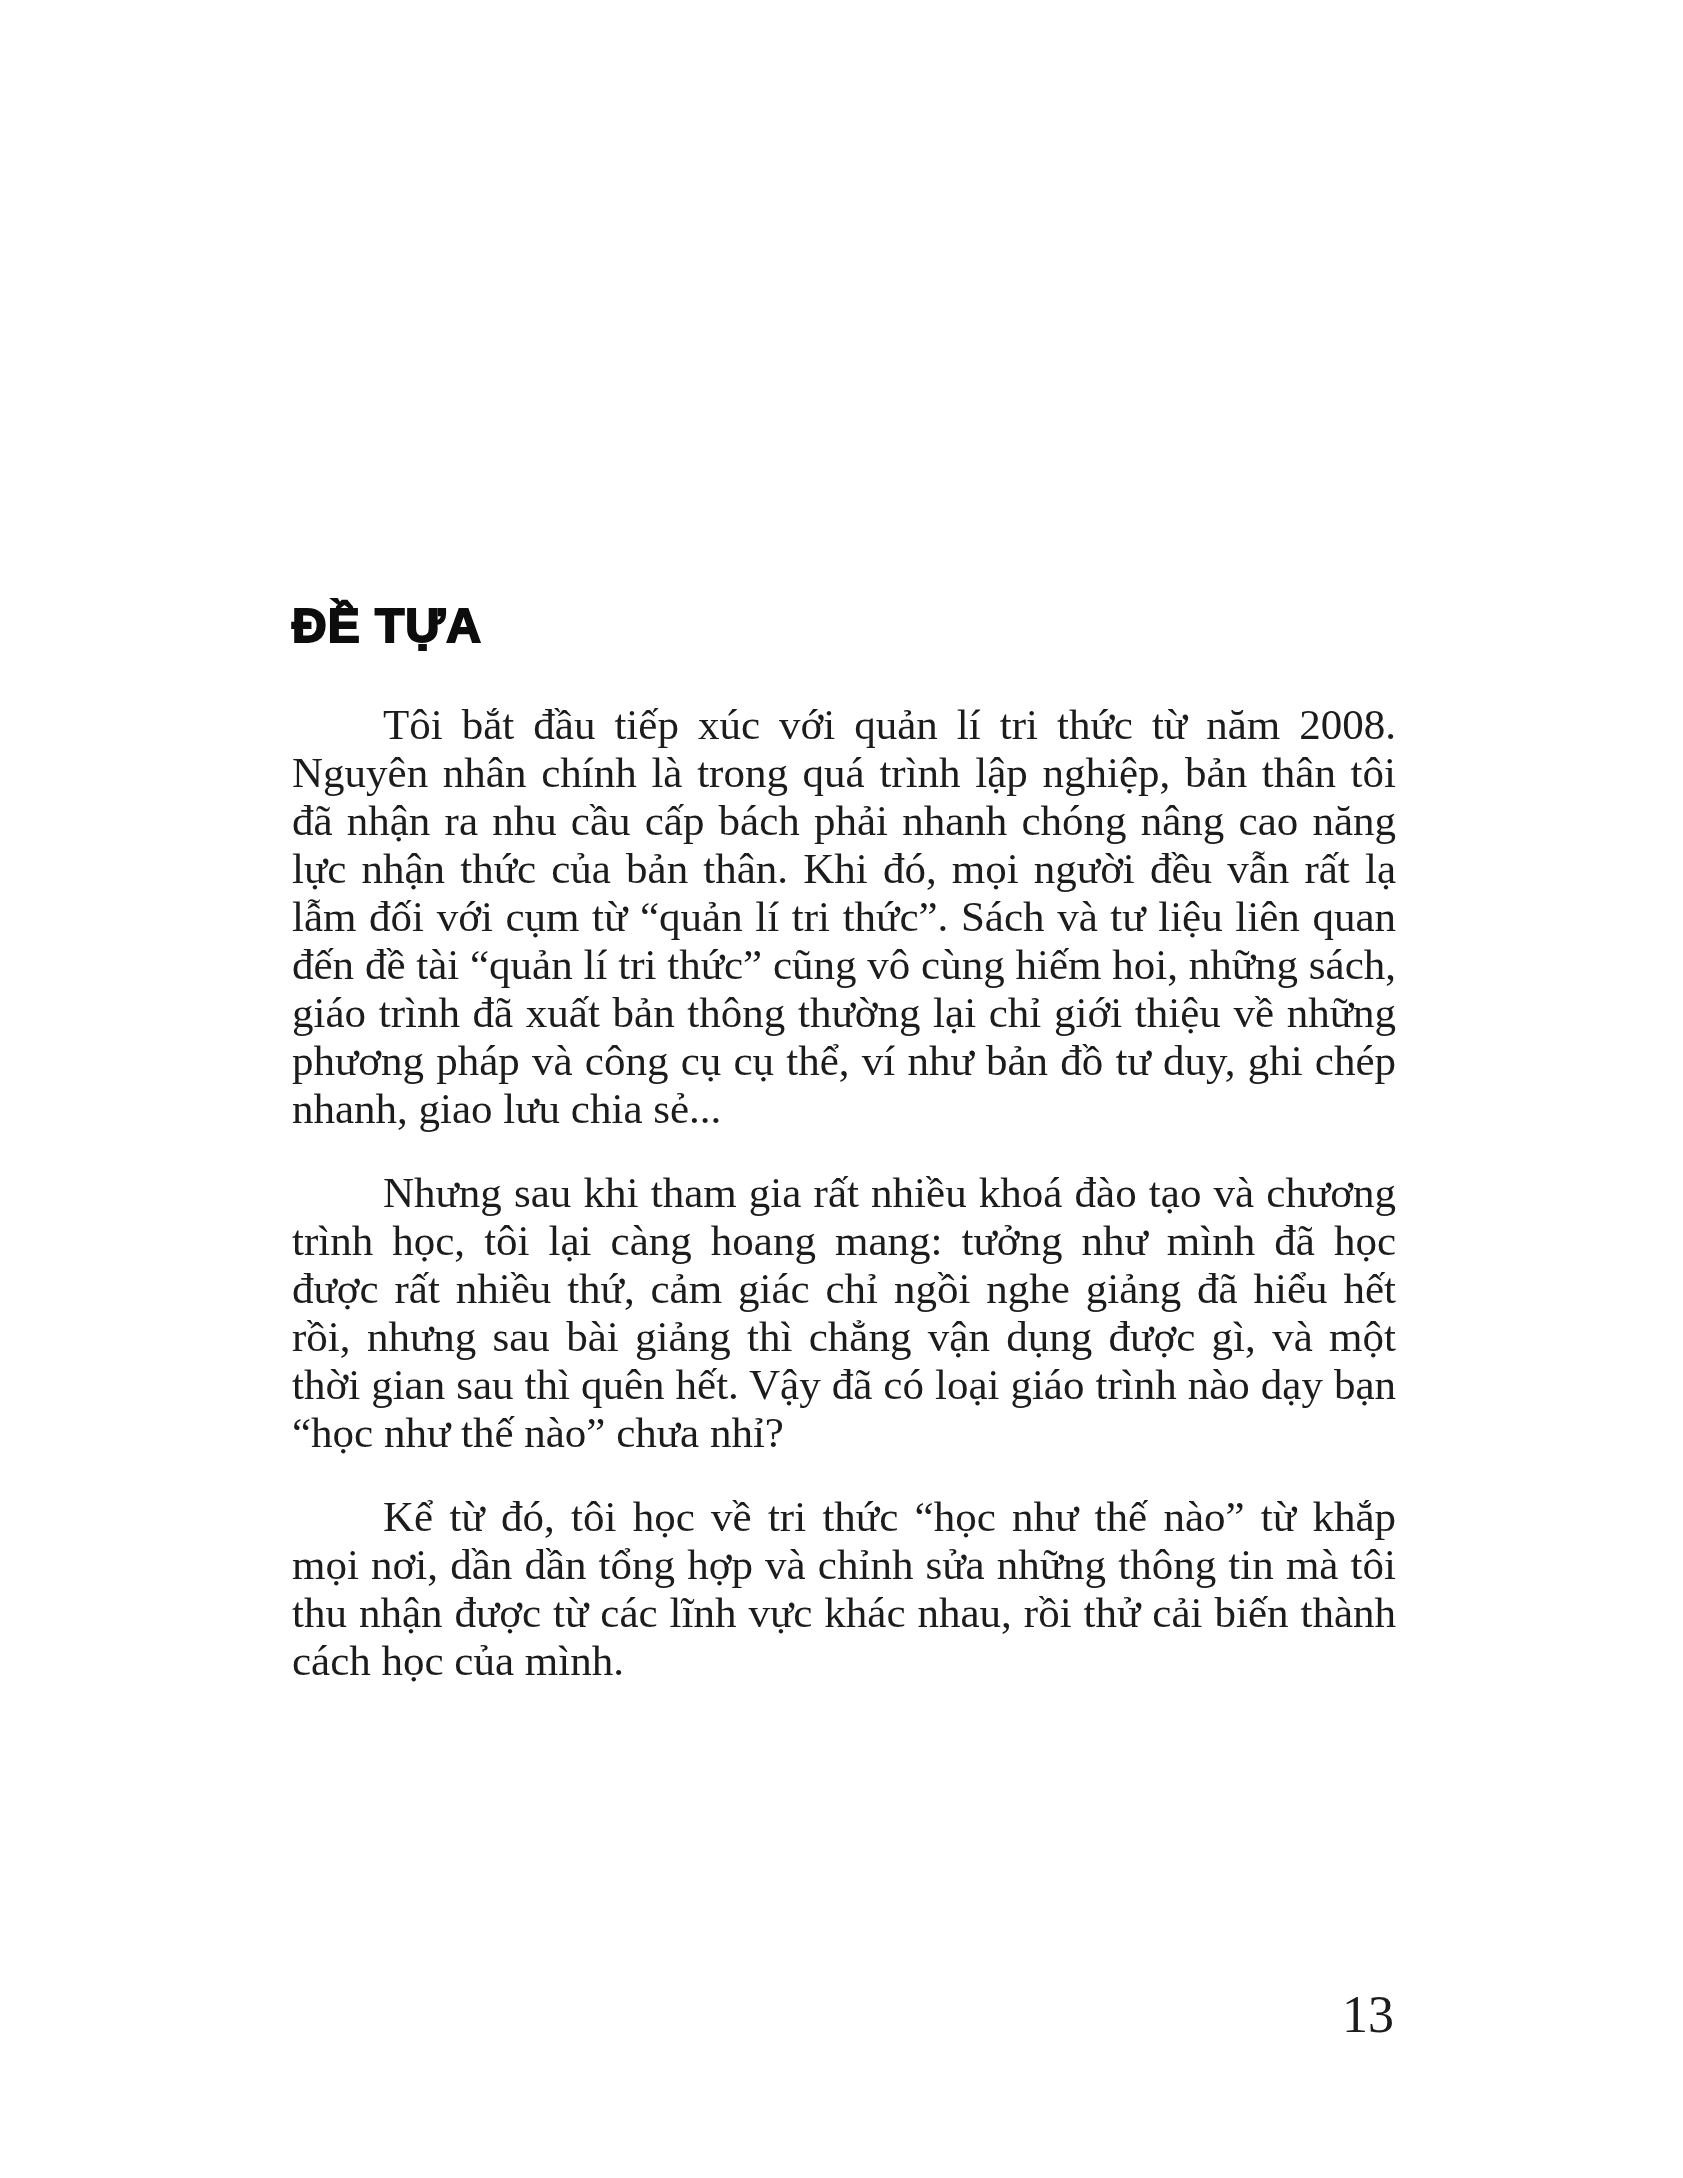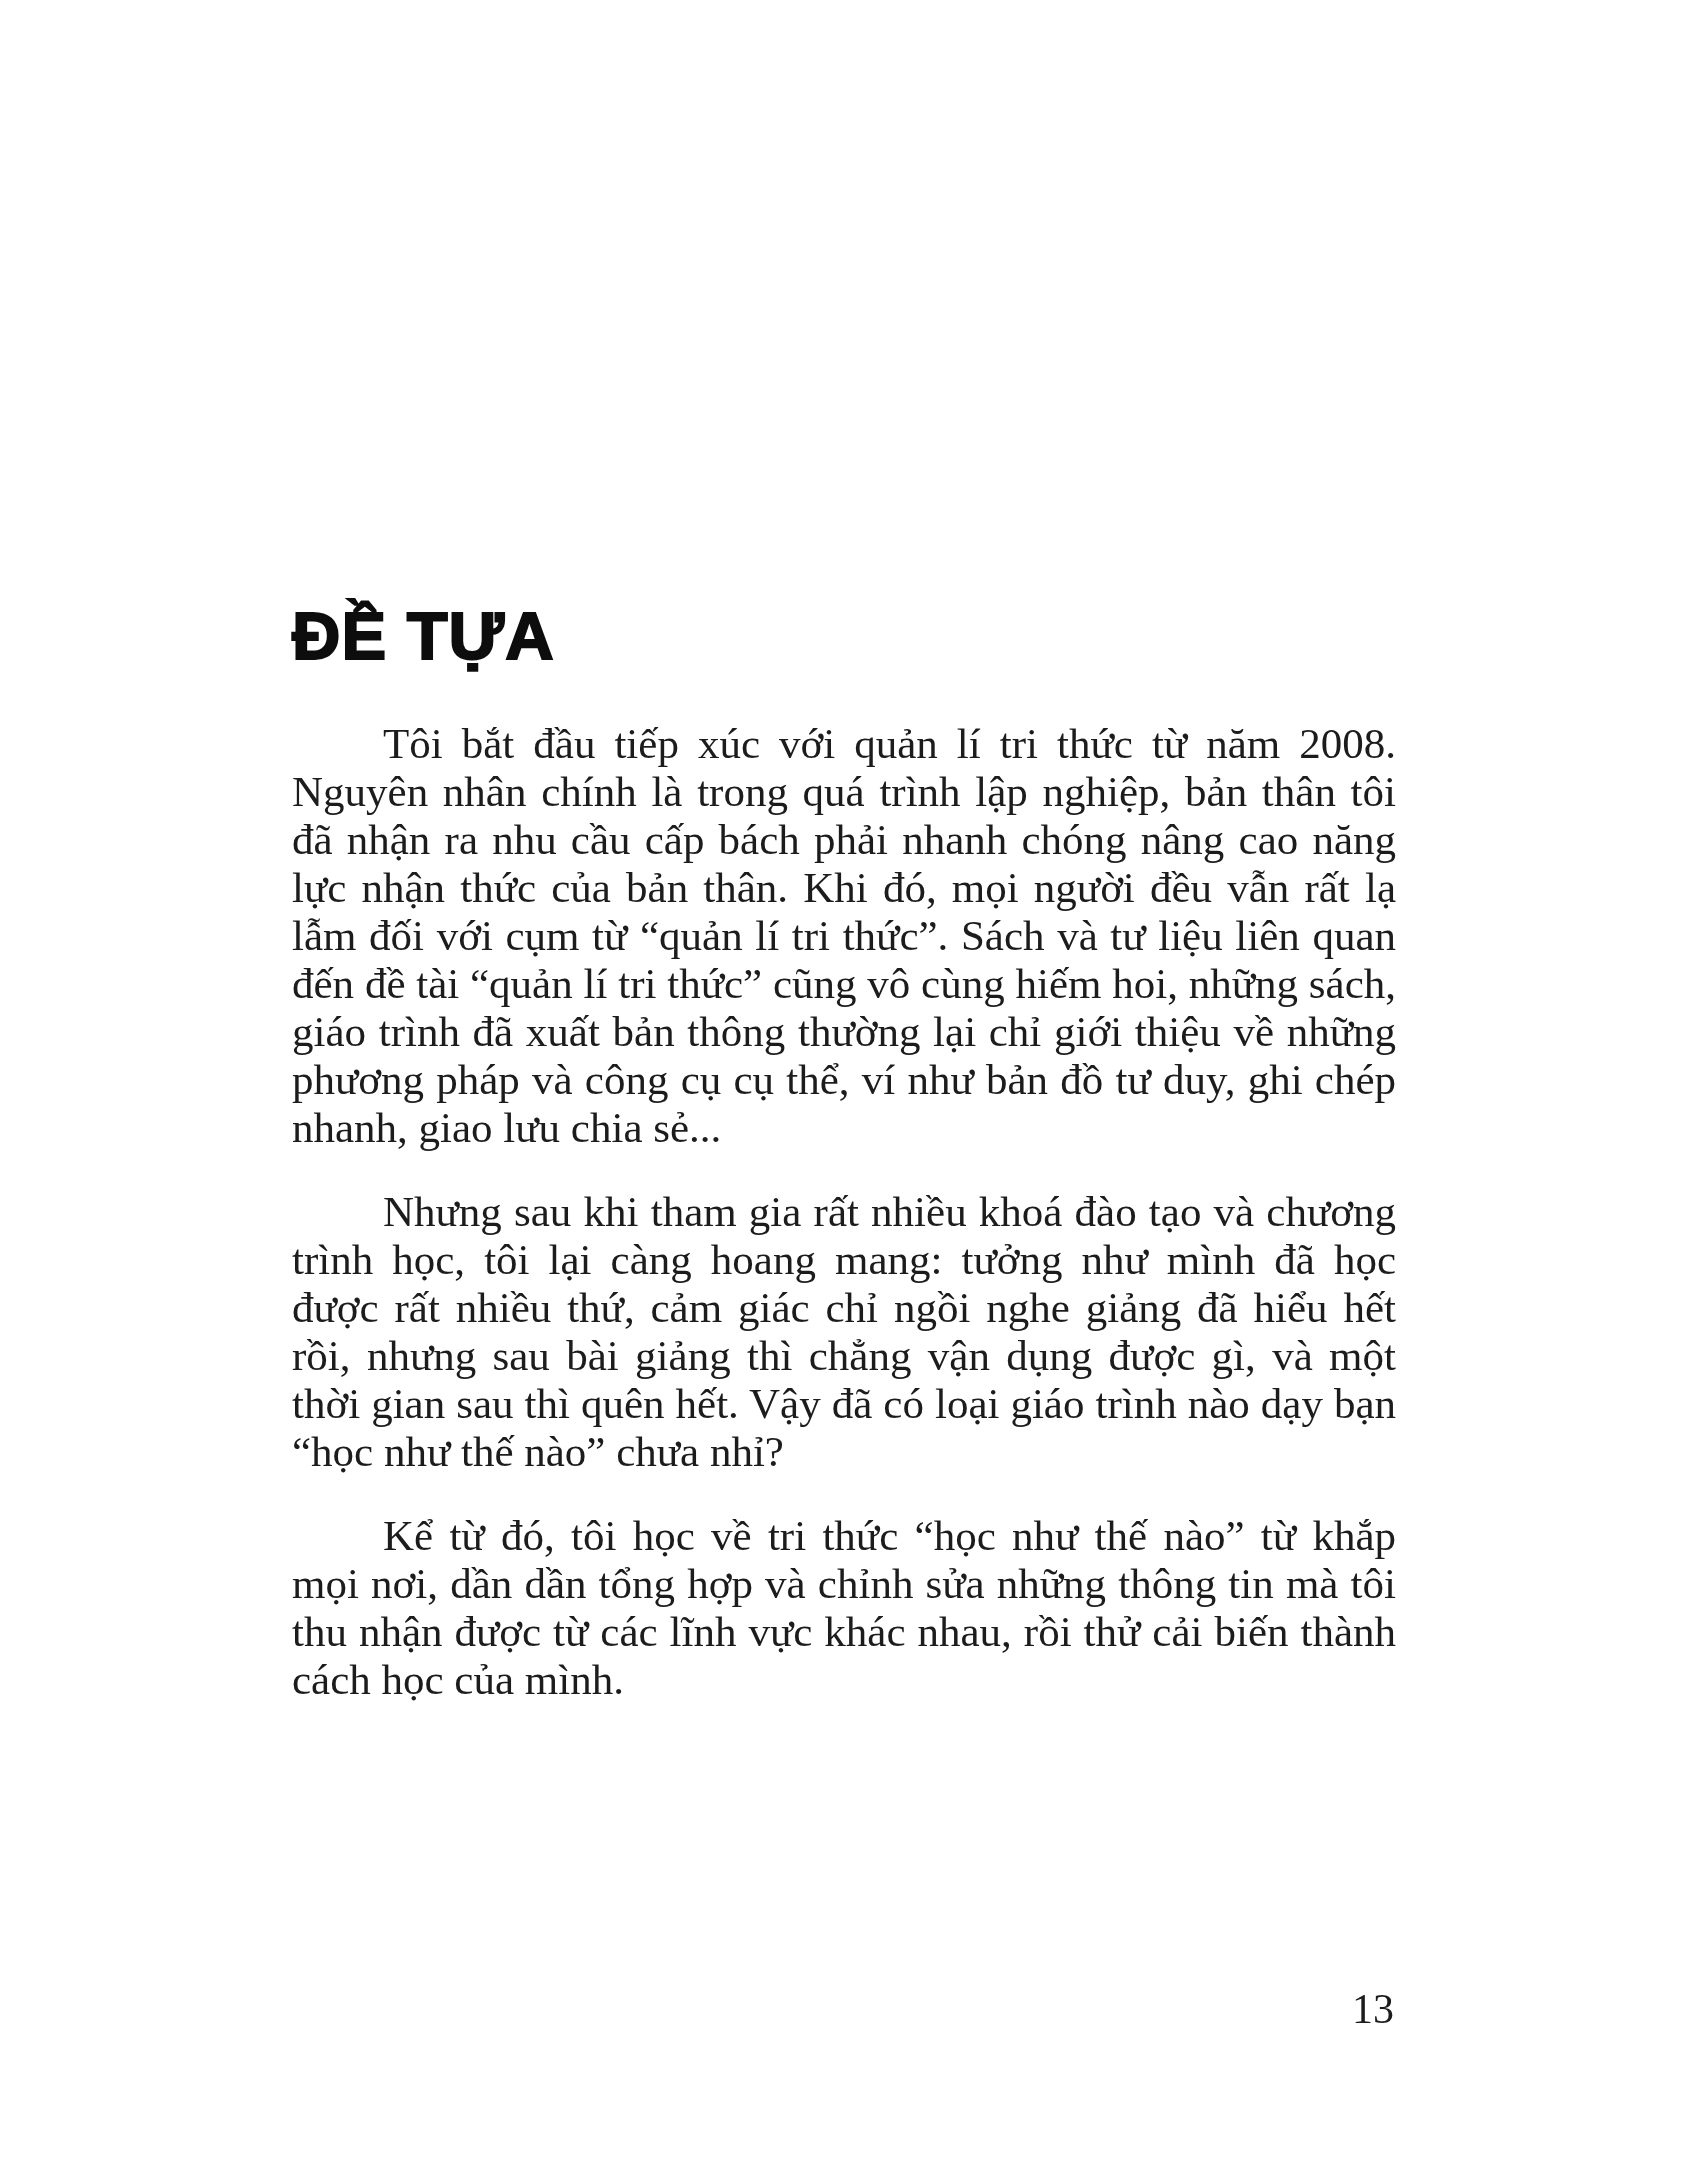--- a/index.html
+++ b/index.html
@@ -18,21 +18,21 @@
     }
     .content {
       position: absolute;
       left: 292px;
       top: 602px;
       width: 1104px;
     }
     .title {
       font-family: "Liberation Sans", sans-serif;
       font-weight: bold;
-      font-size: 67px;
+      font-size: 48px;
       line-height: 1;
       letter-spacing: 1px;
       color: #0d0d0d;
       -webkit-text-stroke: 2px #0d0d0d;
       margin: 0 0 51px 0;
     }
     .para {
       font-size: 43px;
       line-height: 48px;
       text-align: justify;
@@ -40,21 +40,21 @@
       margin: 0;
       color: #1c1c1c;
     }
     .para + .para {
       margin-top: 36px;
     }
     .page-number {
       position: absolute;
       right: 289px;
       top: 1985px;
-      font-size: 42px;
+      font-size: 52px;
       color: #1c1c1c;
     }
   </style>
 </head>
 <body>
 
 <div class="page">
   <div class="content">
     <h1 class="title">ĐỀ TỰA</h1>
     <p class="para">Tôi bắt đầu tiếp xúc với quản lí tri thức từ năm 2008. Nguyên nhân chính là trong quá trình lập nghiệp, bản thân tôi đã nhận ra nhu cầu cấp bách phải nhanh chóng nâng cao năng lực nhận thức của bản thân. Khi đó, mọi người đều vẫn rất lạ lẫm đối với cụm từ “quản lí tri thức”. Sách và tư liệu liên quan đến đề tài “quản lí tri thức” cũng vô cùng hiếm hoi, những sách, giáo trình đã xuất bản thông thường lại chỉ giới thiệu về những phương pháp và công cụ cụ thể, ví như bản đồ tư duy, ghi chép nhanh, giao lưu chia sẻ...</p>

